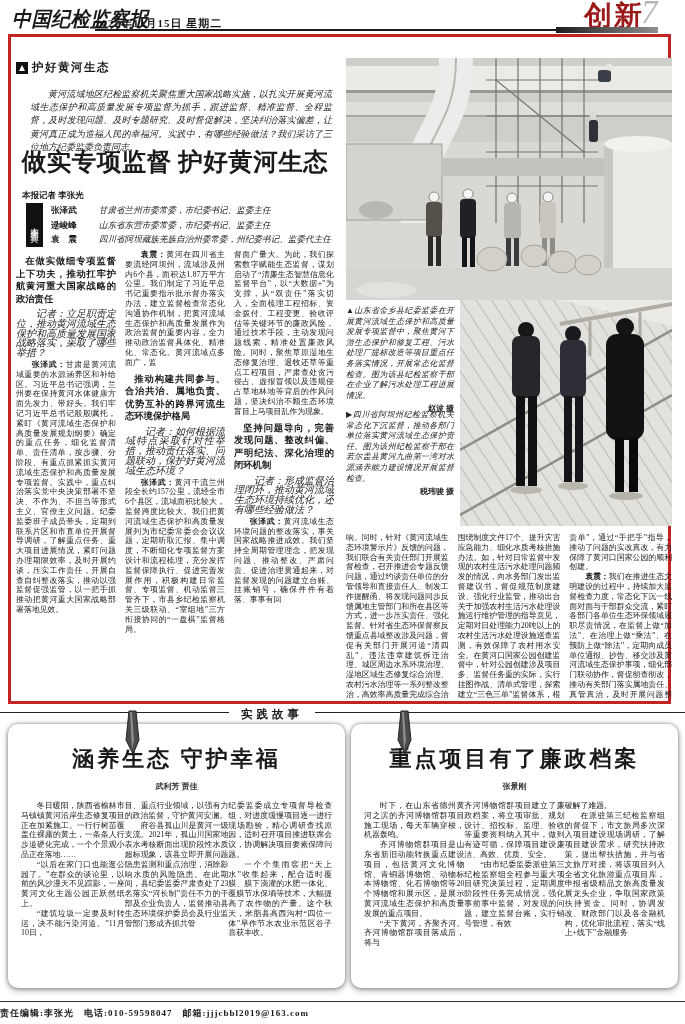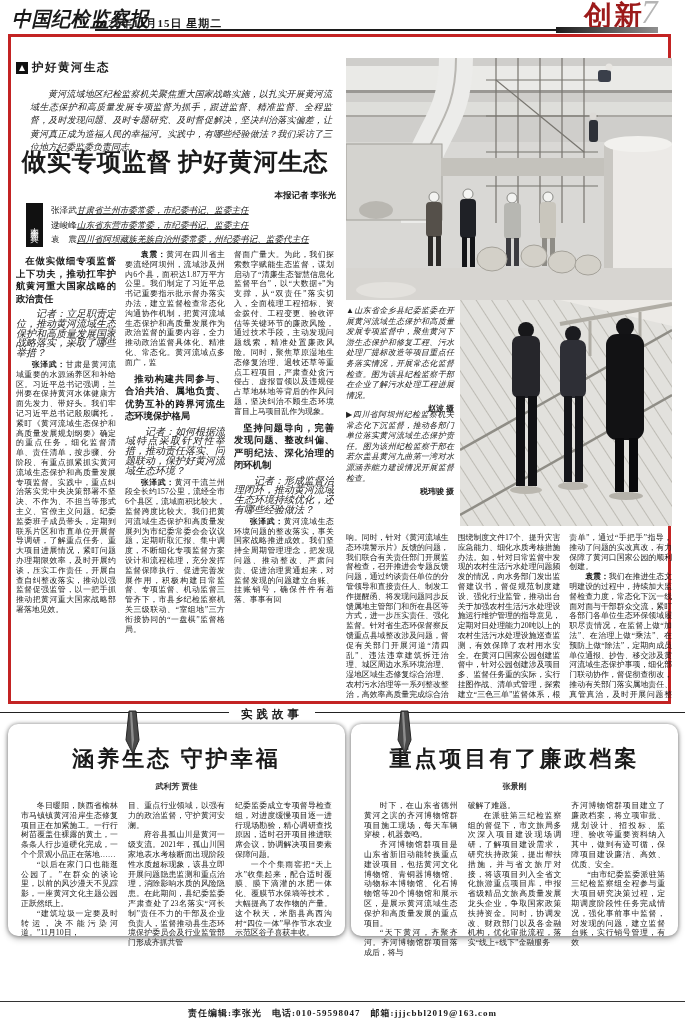--- a/index.html
+++ b/index.html
@@ -22,28 +22,28 @@
   .seclabel{left:16px;top:60px;display:flex;align-items:center;gap:4px;}
   .secicon{width:12px;height:12px;background:#111;display:inline-block;position:relative;}
   .secicon:after{content:"";position:absolute;left:3px;top:3px;border-left:3px solid transparent;
                  border-right:3px solid transparent;border-bottom:6px solid #fff;}
   .seclabel span.txt{font-size:11.5px;font-weight:bold;letter-spacing:1.5px;}
 
   .intro{left:30px;top:88px;width:302px;font-size:9px;line-height:13.2px;font-style:italic;
          text-align:justify;text-indent:2em;color:#222;}
   .headline{left:14px;top:145px;width:322px;text-align:center;font-size:24.5px;font-weight:900;
             letter-spacing:0.5px;white-space:nowrap;}
-  .mainby{left:14px;top:190px;width:322px;text-align:right;font-size:8.5px;font-weight:bold;}
+  .mainby{left:22px;top:190px;width:322px;text-align:left;font-size:8.5px;font-weight:bold;}
 
   .guestbox{left:26px;top:203px;width:306px;display:flex;gap:8px;align-items:flex-start;}
   .glabel{writing-mode:vertical-rl;background:#111;color:#fff;font-size:8.5px;line-height:13px;
           padding:3px 2px;letter-spacing:2px;height:38px;text-align:center;}
   .guest-row{font-size:8.6px;line-height:14.5px;white-space:nowrap;}
-  .gname{font-weight:normal;margin-right:0;}
-  .gtitle{font-style:italic;text-decoration:underline;}
+  .gname{font-weight:bold;margin-right:22px;}
+  .gtitle{font-style:italic;}
 
   .colwrap{display:flex;}
   .colsL{left:16px;top:250px;width:318px;height:450px;gap:9px;}
   .colsR{left:346px;top:533px;width:326px;height:167px;gap:9px;}
   .col{flex:1 1 0;overflow:hidden;height:100%;}
   .para{font-size:7.9px;line-height:9.8px;text-align:justify;margin:0;text-indent:2em;}
   .para.cont{text-indent:0;}
   .para b{font-weight:bold;margin-top:8px;}
   .qpara{font-size:10px;line-height:9.8px;text-align:justify;margin:2px 0;text-indent:2em;font-style:italic;color:#222;}
   .xhead{font-size:9.3px;line-height:12.5px;font-weight:bold;text-align:justify;text-indent:1em;margin:5px 0 4px;}
@@ -54,30 +54,30 @@
   .cap1{top:306px;}
   .cap2{top:410px;}
   .credit{text-align:right;font-style:normal;font-weight:bold;margin-top:3px;}
 
   
   .divline{left:0;top:712px;width:685px;height:0;border-top:1.5px solid #222;}
   .divlabel{left:0;top:704px;width:544px;text-align:center;}
   .divlabel span{display:inline-block;background:#fff;padding:0 12px;font-size:11.5px;font-weight:bold;letter-spacing:4px;}
   .clip{z-index:3;}
   .card{background:#fff;border-radius:10px;box-shadow:0 0 4px rgba(0,0,0,.45),0 3px 6px rgba(0,0,0,.25);
-        top:724px;height:212px;box-sizing:border-box;}
+        top:724px;height:264px;box-sizing:border-box;}
   .card1{left:8px;width:337px;}
   .card2{left:351px;width:327px;}
   .stitle{margin:20px 10px 0;text-align:center;font-size:22px;font-weight:900;letter-spacing:3px;white-space:nowrap;}
   .sby{margin-top:7px;text-align:center;font-size:8px;font-weight:bold;color:#333;}
-  .scols{display:flex;gap:10px;margin:9px 13px 0;height:158px;overflow:hidden;}
+  .scols{display:flex;margin:9px 13px 0;height:158px;overflow:hidden;}
 
   
   .frule{left:0;top:1001px;width:685px;height:0;border-top:1.5px solid #333;}
-  .ftext{left:0;top:1007px;width:685px;text-align:center;font-size:9px;font-weight:bold;letter-spacing:1px;}
+  .ftext{left:0;top:1007px;width:685px;font-size:9px;font-weight:bold;letter-spacing:1px;}
 </style>
 </head>
 <body>
 
 <div id="page">
 
   <div class="abs masthead">中国纪检监察报</div>
   <div class="abs hdate">2022年11月15日  星期二</div>
   <div class="abs hrule"></div>
   <div class="abs pgname">创新</div>
@@ -280,26 +280,26 @@
   <div class="abs card card2">
     <h2 class="stitle">重点项目有了廉政档案</h2>
     <div class="sby">张景刚</div>
     <div class="scols">
         <div class="col">
           <p class="para">时下，在山东省德州黄河之滨的齐河博物馆群项目施工现场，每天车辆穿梭，机器轰鸣。</p>
           <p class="para">齐河博物馆群项目是山东省新旧动能转换重点建设项目，包括黄河文化博物馆、青铜器博物馆、动物标本博物馆、化石博物馆等20个博物馆和展示区，是展示黄河流域生态保护和高质量发展的重点项目。</p>
           <p class="para">“天下黄河，齐聚齐河。齐河博物馆群项目落成后，将与</p>
         </div>
         <div class="col">
+          <p class="para cont">齐河博物馆群项目建立了廉政档案，将立项审批、规划设计、招投标、监理、验收等重要资料纳入其中，做到有迹可循，保障项目建设廉洁、高效、优质、安全。</p>
+          <p class="para">“由市纪委监委派驻第三纪检监察组全程参与重大项目研究决策过程，定期调度阶段性任务完成情况，强化事前事中监督，对发现的问题，建立监督台账，实行销号管理，有效</p>
+        </div>
+        <div class="col">
           <p class="para cont">破解了难题。</p>
           <p class="para">在派驻第三纪检监察组的督促下，市文旅局多次深入项目建设现场调研，了解项目建设需求，研究扶持政策，提出帮扶措施，并与省文旅厅对接，将该项目列入全省文化旅游重点项目库，申报省级精品文旅高质量发展龙头企业，争取国家政策扶持资金。同时，协调发改、财政部门以及各金融机构，优化审批流程，落实“线上+线下”金融服务</p>
         </div>
-        <div class="col">
-          <p class="para cont">齐河博物馆群项目建立了廉政档案，将立项审批、规划设计、招投标、监理、验收等重要资料纳入其中，做到有迹可循，保障项目建设廉洁、高效、优质、安全。</p>
-          <p class="para">“由市纪委监委派驻第三纪检监察组全程参与重大项目研究决策过程，定期调度阶段性任务完成情况，强化事前事中监督，对发现的问题，建立监督台账，实行销号管理，有效</p>
-        </div>
       </div>
   </div>
 
   <div class="abs frule"></div>
   <div class="abs ftext">责任编辑:李张光　电话:010-59598047　邮箱:jjjcbbl2019@163.com</div>
 
 </div>
 
 </body></html>

